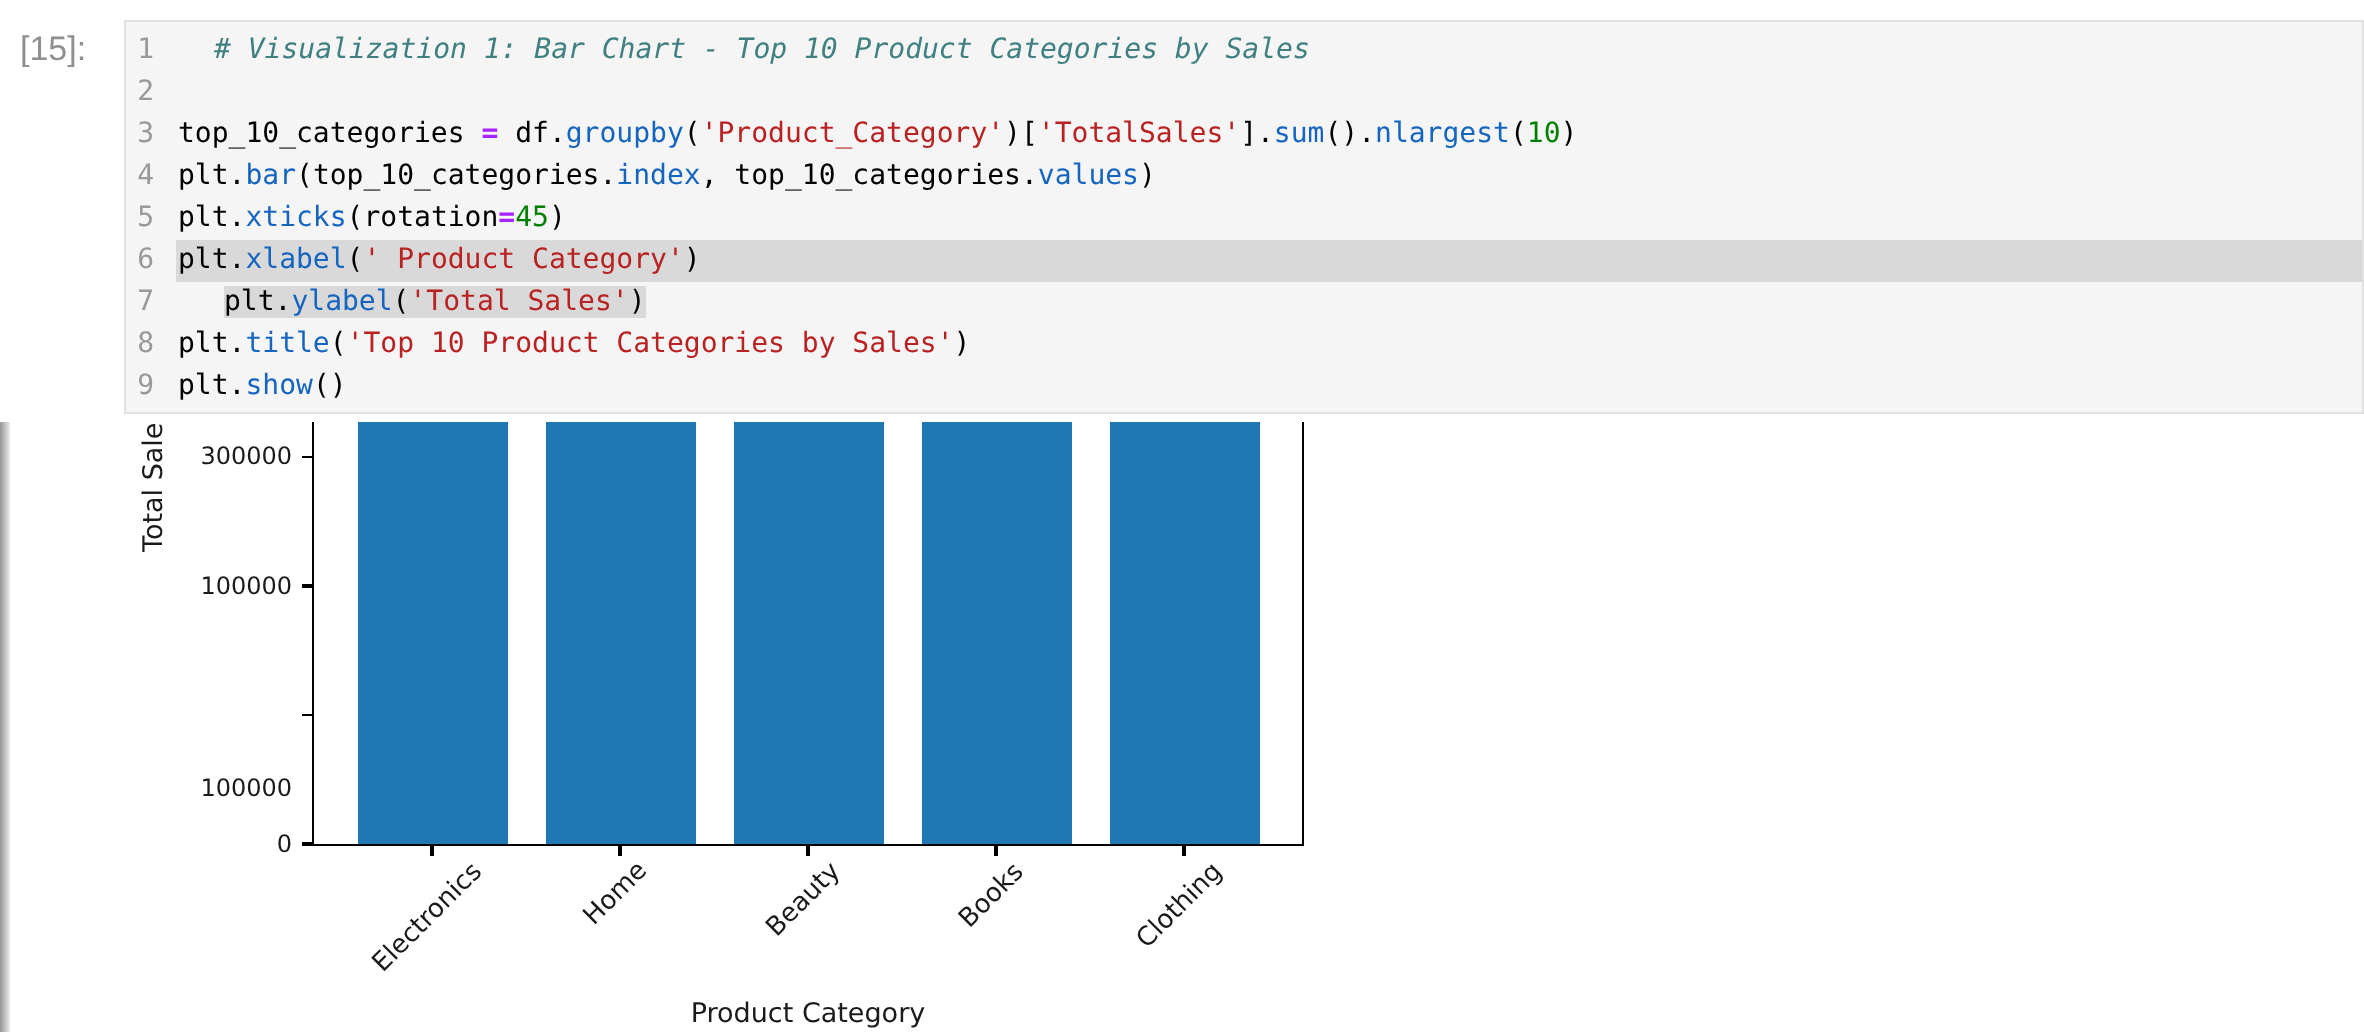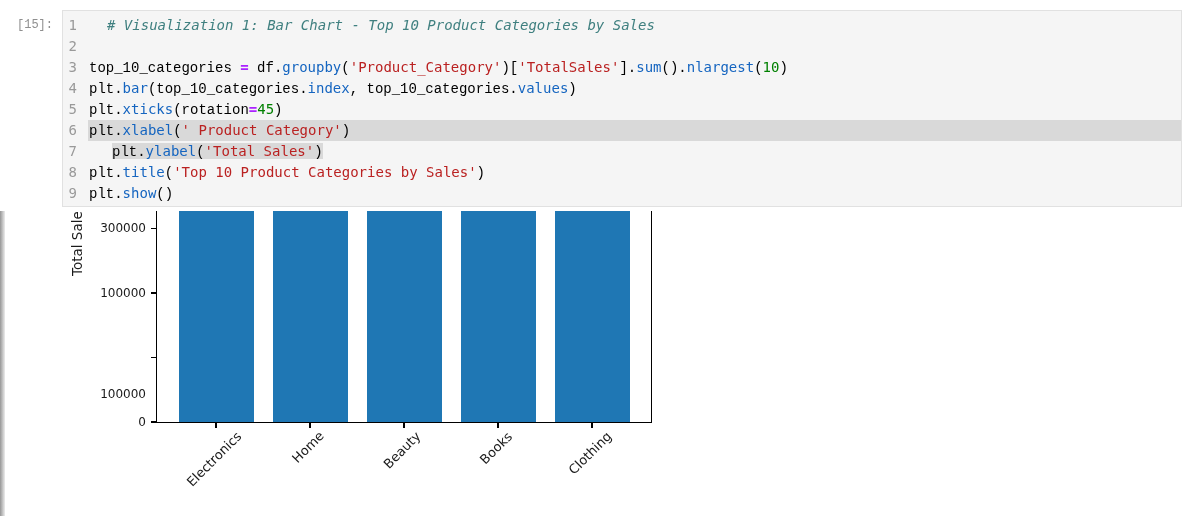--- a/index.html
+++ b/index.html
@@ -2,23 +2,22 @@
 <html style="--bar: #1f77b4; --sel: #d9d9d9; --comment: #408080; --str: #ba2121; --num: #008000; --op: #aa22ff; --func: #1565c0; --prompt: #8f8f8f; --lineno: #999999; --cell-bg: #f5f5f5; --cell-border: #e1e1e1; --axis: #000000; --text: #1a1a1a;"><head>
 <meta charset="utf-8">
 <style>
   * { margin: 0; padding: 0; box-sizing: border-box; }
   html, body { width: 1182px; height: 516px; background: #ffffff; overflow: hidden; position: relative;
                font-family: "DejaVu Sans", sans-serif; }
 
   
   .prompt {
     position: absolute; left: 10px; top: 16px; width: 50px;
-    font-family: Liberation Mono, monospace; font-size: 12px; line-height: 18px;
+    font-family: Liberation Sans, sans-serif; font-size: 17px; line-height: 18px;
     color: var(--prompt, #8f8f8f);
-    text-align: center;
   }
   .cell {
     position: absolute; left: 62px; top: 10px; width: 1120px; height: 197px;
     background: var(--cell-bg, #f5f5f5);
     border: 1px solid var(--cell-border, #e1e1e1);
   }
   .gutter {
     position: absolute; left: 0; top: 4px; width: 24px;
     font-family: "DejaVu Sans Mono", monospace; font-size: 14px; line-height: 21px;
     color: var(--lineno, #999999); text-align: right; padding-right: 10px;
@@ -30,21 +29,21 @@
     color: #000; white-space: pre;
   }
   .code-line { height: 21px; padding-left: 1px; }
   .code-line.sel-full { background: var(--sel, #d9d9d9); }
   .sel-text { background: var(--sel, #d9d9d9); margin-left: 23px; }
   .tok-comment { color: var(--comment, #408080); font-style: italic; margin-left: 18px; }
   .tok-str     { color: var(--str, #ba2121); }
   .tok-num     { color: var(--num, #008000); }
   .tok-op      { color: var(--op, #aa22ff); font-weight: bold; }
   .tok-func    { color: var(--func, #1565c0); }
-  .tok-plain   { color: #000; font-family: Liberation Mono, monospace; }
+  .tok-plain   { color: #000; }
 
   
   .edge-bar {
     position: absolute; left: 0; top: 211px; width: 5px; height: 305px;
     background: linear-gradient(to right, #969696, #ededed);
   }
 
   
   .figure {
     position: absolute; left: 5px; top: 211px; width: 652px; height: 305px;
@@ -119,14 +118,15 @@
       <div class="bar" style="left: 361.5px; top: -8px; height: 219px;"></div>
       <div class="xtick-dash" style="left: 398.25px;"></div>
       <div class="xtick-label" style="left: 397px; top: 239.261px;">Beauty</div>
       <div class="bar" style="left: 455.5px; top: -8px; height: 219px;"></div>
       <div class="xtick-dash" style="left: 492.25px;"></div>
       <div class="xtick-label" style="left: 491px; top: 236.786px;">Books</div>
       <div class="bar" style="left: 549.5px; top: -8px; height: 219px;"></div>
       <div class="xtick-dash" style="left: 586.25px;"></div>
       <div class="xtick-label" style="left: 585px; top: 242.089px;">Clothing</div>
     </div>
+  <div class="xlabel">Product Category</div>
   <div class="ylabel">Total Sales</div>
 </div>
 
 </body></html>

